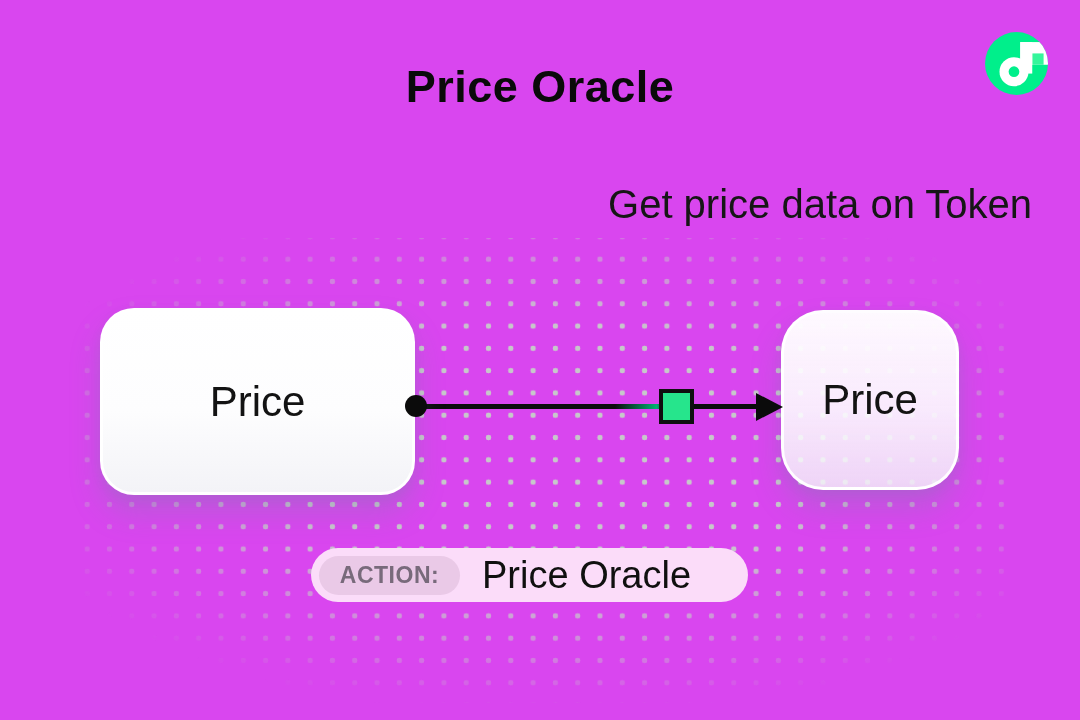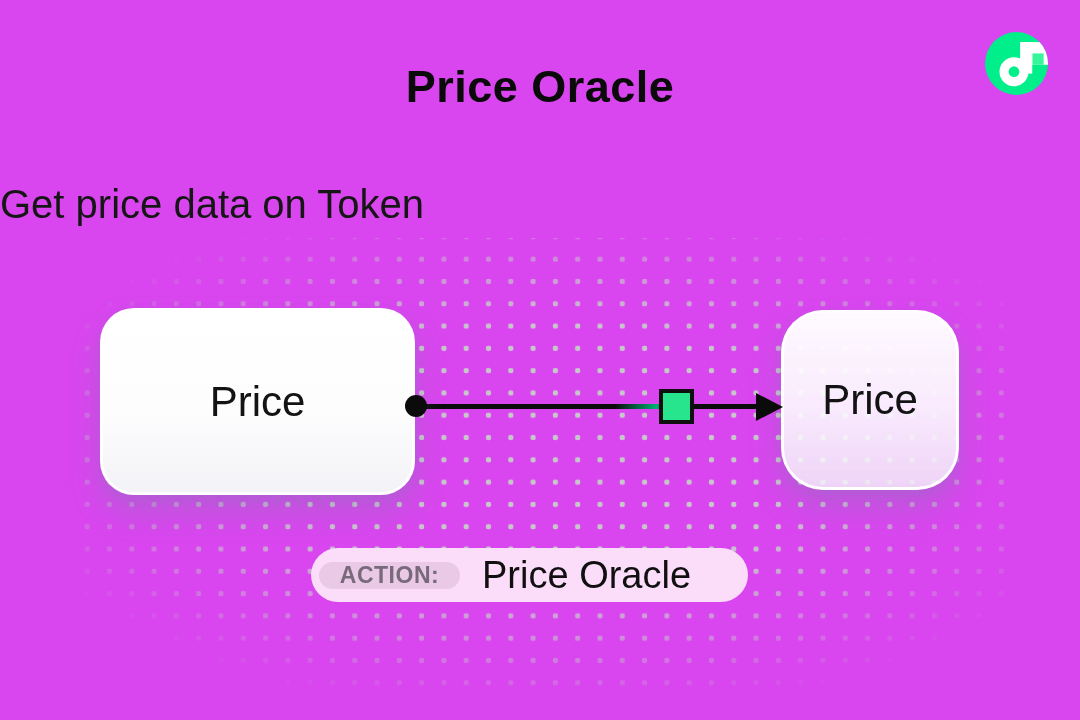--- a/index.html
+++ b/index.html
@@ -33,21 +33,21 @@
     text-align: center;
     font-size: 45px; line-height: 50px;
     font-weight: 800;
     letter-spacing: 0.5px;
     color: #0a0a0a;
     z-index: 5;
   }
   .subtitle {
     position: absolute;
     left: 0; top: 181px; width: 1032px;
-    text-align: left;
+    text-align: right;
     font-size: 40px; line-height: 46px;
     font-weight: 400;
     color: #161616;
     z-index: 5;
   }
   .logo {
     position: absolute;
     right: 32px; top: 32px;
     width: 63px; height: 63px;
     z-index: 6;
@@ -116,21 +116,21 @@
     left: 311px; top: 548px;
     width: 437px; height: 54px;
     background: #fbdcf9;
     border-radius: 27px;
     display: flex;
     align-items: center;
     z-index: 3;
   }
   .action-label-pill {
     margin-left: 8px;
-    width: 141px; height: 27px;
+    width: 141px; height: 39px;
     background: #eac9e7;
     border-radius: 20px;
     display: flex;
     align-items: center;
     justify-content: center;
     font-size: 23px;
     font-weight: 700;
     letter-spacing: 0.5px;
     color: #786a7b;
     text-align: right;

